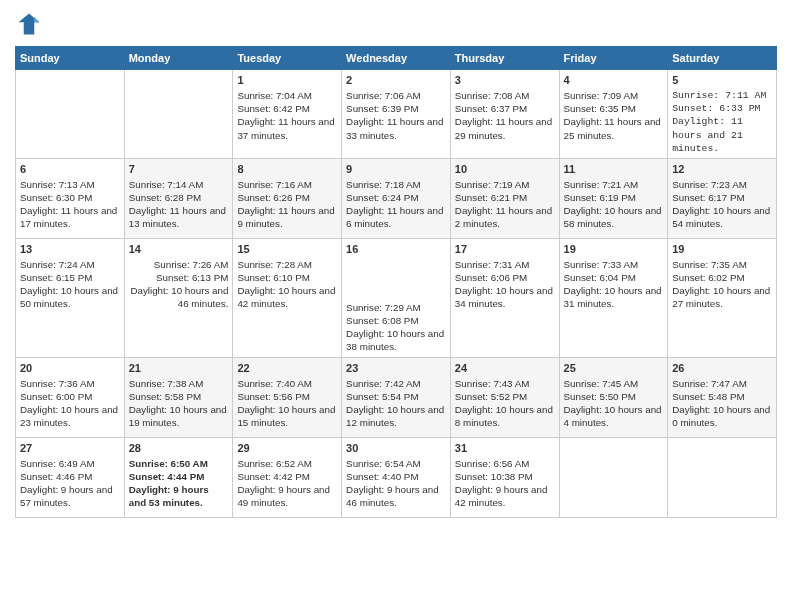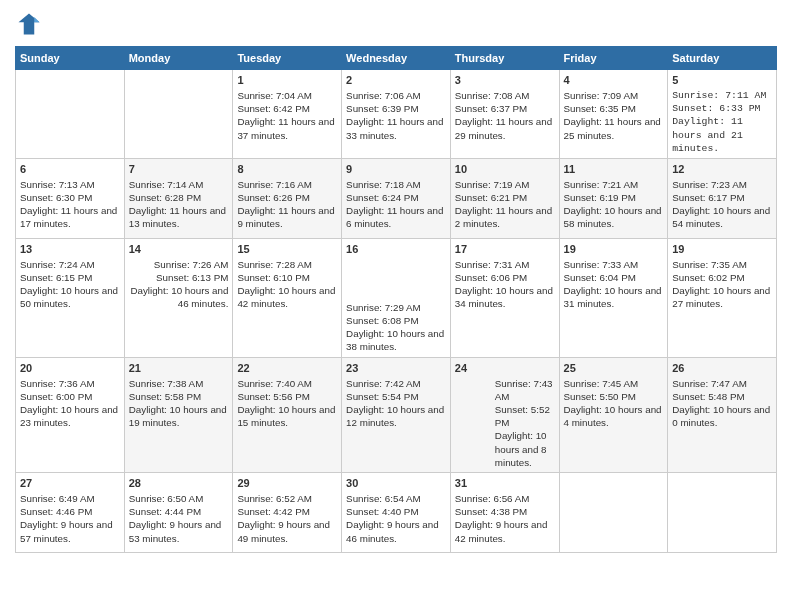--- a/index.html
+++ b/index.html
@@ -277,21 +277,21 @@
 Daylight: 10 hours and 15 minutes.</div>
           </td>
           <td>
             <span class="day-num">23</span>
             <div class="day-info" style="white-space: pre-line;">Sunrise: 7:42 AM
 Sunset: 5:54 PM
 Daylight: 10 hours and 12 minutes.</div>
           </td>
           <td>
             <span class="day-num">24</span>
-            <div class="day-info" style="white-space: pre-line; margin-left: 40px;">Sunrise: 7:43 AM
+            <div class="day-info" style="white-space: pre-line;">Sunrise: 7:43 AM
 Sunset: 5:52 PM
 Daylight: 10 hours and 8 minutes.</div>
           </td>
           <td>
             <span class="day-num">25</span>
             <div class="day-info" style="white-space: pre-line;">Sunrise: 7:45 AM
 Sunset: 5:50 PM
 Daylight: 10 hours and 4 minutes.</div>
           </td>
           <td>
@@ -303,40 +303,40 @@
         </tr>
         <tr>
           <td>
             <span class="day-num">27</span>
             <div class="day-info" style="white-space: pre-line;">Sunrise: 6:49 AM
 Sunset: 4:46 PM
 Daylight: 9 hours and 57 minutes.</div>
           </td>
           <td>
             <span class="day-num">28</span>
-            <div class="day-info" style="white-space: pre-line;">Sunrise: 6:50 AM
+            <div class="day-info" style="white-space: pre-line; font-weight: bold;">Sunrise: 6:50 AM
 Sunset: 4:44 PM
 Daylight: 9 hours and 53 minutes.</div>
           </td>
           <td>
             <span class="day-num">29</span>
             <div class="day-info" style="white-space: pre-line;">Sunrise: 6:52 AM
 Sunset: 4:42 PM
 Daylight: 9 hours and 49 minutes.</div>
           </td>
           <td>
             <span class="day-num">30</span>
             <div class="day-info" style="white-space: pre-line;">Sunrise: 6:54 AM
 Sunset: 4:40 PM
 Daylight: 9 hours and 46 minutes.</div>
           </td>
           <td>
             <span class="day-num">31</span>
             <div class="day-info" style="white-space: pre-line;">Sunrise: 6:56 AM
-Sunset: 4:38 PM
+Sunset: 10:38 PM
 Daylight: 9 hours and 42 minutes.</div>
           </td>
           <td class="empty"></td>
           <td class="empty"></td>
         </tr>
       </tbody>
   </table>
 </div>
 
 </body></html>

